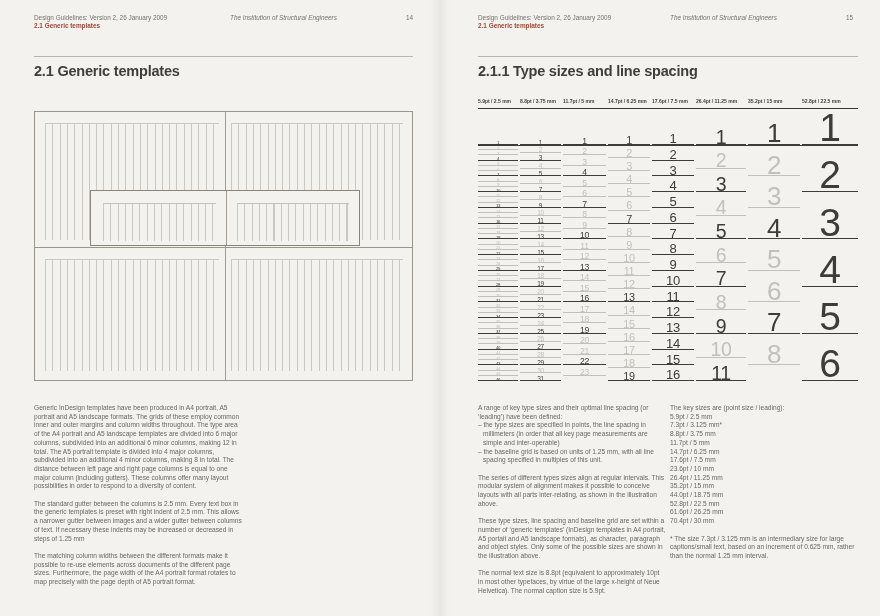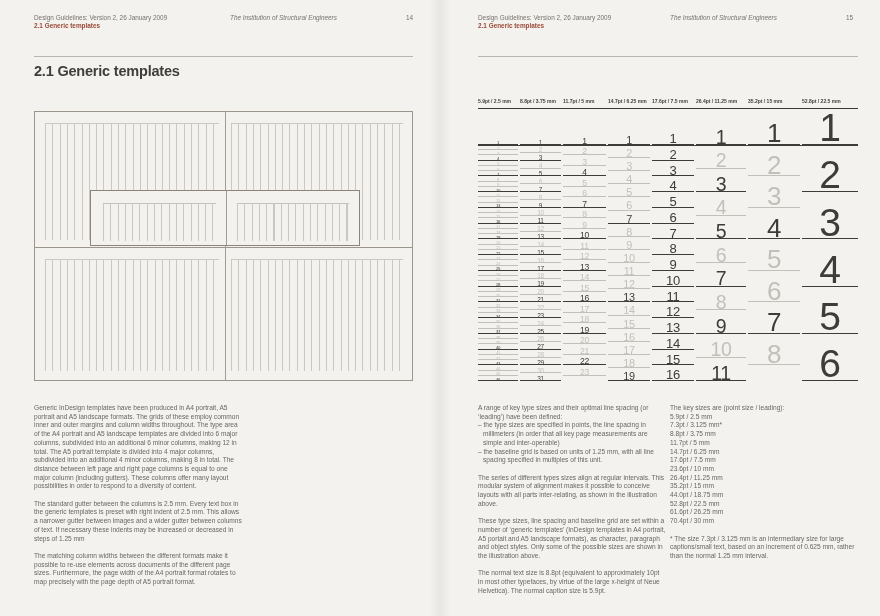--- a/index.html
+++ b/index.html
@@ -107,20 +107,21 @@
 
   <section class="page page-right">
     <div class="runhead rh-left" style="left:38px;">
       <div>Design Guidelines: Version 2, 26 January 2009</div>
       <div class="rh-line2">2.1 Generic templates</div>
     </div>
     <div class="rh-org" style="left:230px;">The Institution of Structural Engineers</div>
     <div class="rh-num">15</div>
 
     <div class="title-rule" style="left:38px;width:380px;"></div>
+    <h1 class="sec-title" style="left:38px;">2.1.1 Type sizes and line spacing</h1>
 
     <div class="chart">
       <div id="chart-headers">
           <div class="chart-label" style="left: 0px;">5.9pt / 2.5 mm</div>
           <div class="chart-label" style="left: 42px;">8.8pt / 3.75 mm</div>
           <div class="chart-label" style="left: 85px;">11.7pt / 5 mm</div>
           <div class="chart-label" style="left: 130px;">14.7pt / 6.25 mm</div>
           <div class="chart-label" style="left: 174px;">17.6pt / 7.5 mm</div>
           <div class="chart-label" style="left: 218px;">26.4pt / 11.25 mm</div>
           <div class="chart-label" style="left: 270px;">35.2pt / 15 mm</div>

